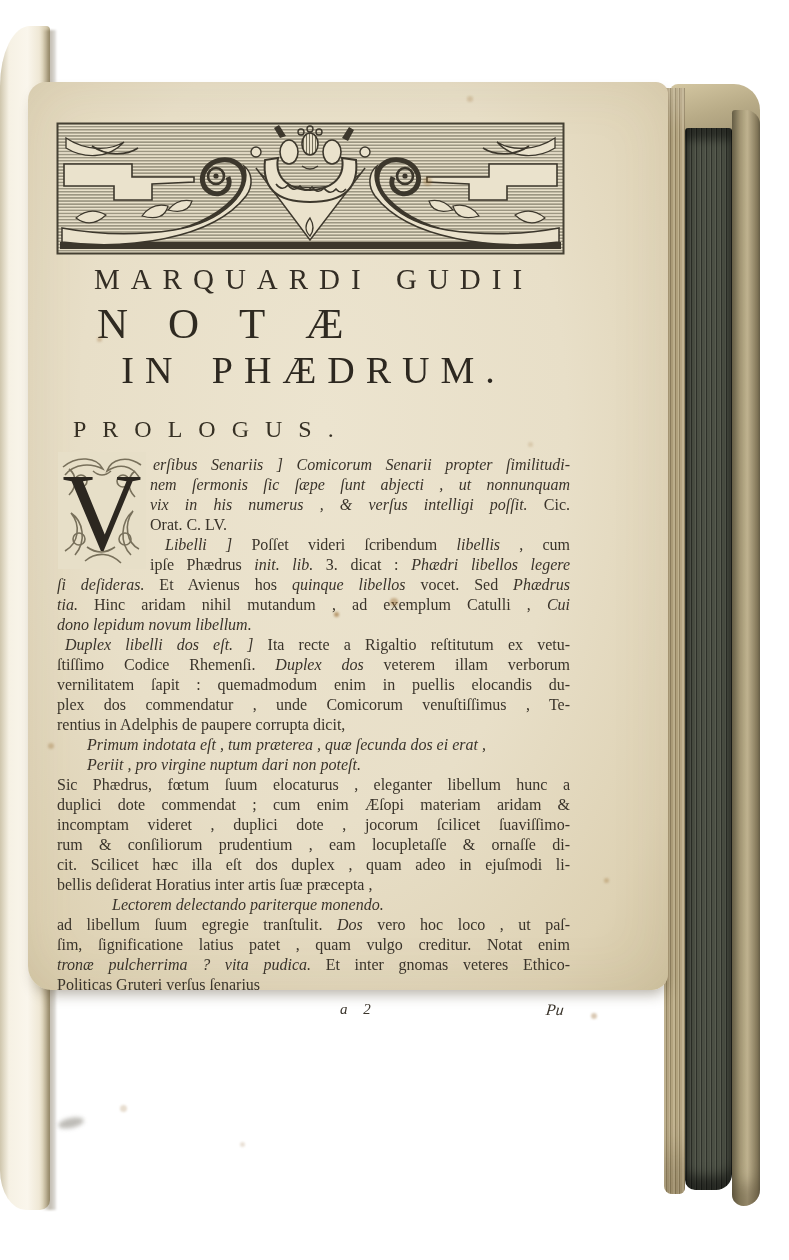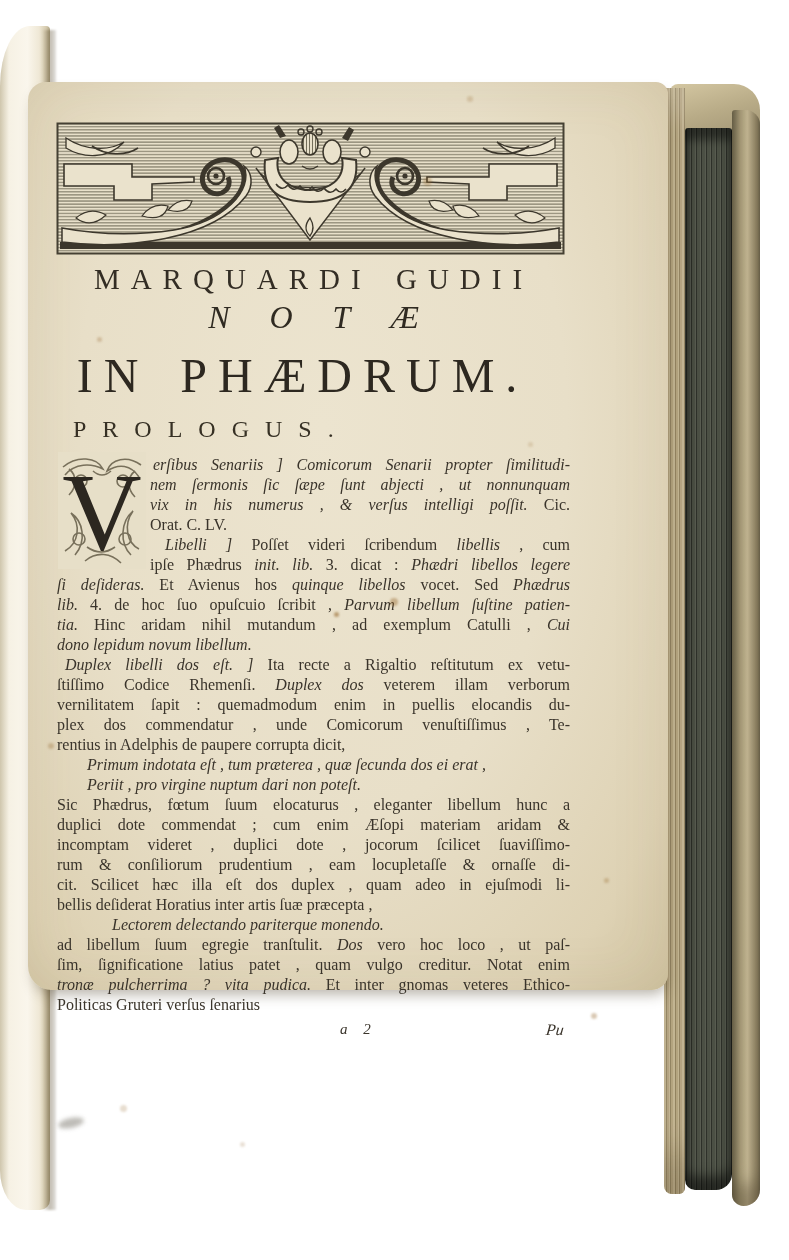--- a/index.html
+++ b/index.html
@@ -37,24 +37,24 @@
   
   .page{position:absolute;left:28px;top:82px;width:640px;height:908px;
     background:radial-gradient(ellipse at 46% 38%, #ece4cf 0%, #e8dfc8 50%, #ded2b4 84%, #d2c5a3 100%);
     border-radius:18px 12px 16px 24px;
     box-shadow:2px 8px 14px -4px rgba(70,58,32,.4), inset 0 0 60px rgba(120,100,60,.10);}
 
   .headpiece{position:absolute;left:28px;top:40px;width:509px;height:133px;}
 
   .h-author{position:absolute;left:29px;top:181px;width:513px;text-align:center;
     font-size:29px;letter-spacing:11px;word-spacing:6px;color:#332d24;white-space:nowrap;}
-  .h-notae{position:absolute;left:29px;top:217px;width:513px;text-align:center;
-    font-size:32px;letter-spacing:40px;text-indent:40px;color:#2f2a21;white-space:nowrap;font-style:italic;}
-  .h-inphaedrum{position:absolute;left:18px;top:266px;width:513px;text-align:center;
-    font-size:48px;letter-spacing:11px;word-spacing:8px;color:#2d2820;white-space:nowrap;}
+  .h-notae{position:absolute;left:29px;top:217px;width:513px;
+    font-size:43px;letter-spacing:40px;text-indent:40px;color:#2f2a21;white-space:nowrap;}
+  .h-inphaedrum{position:absolute;left:29px;top:266px;width:513px;text-align:center;
+    font-size:38px;letter-spacing:11px;word-spacing:8px;color:#2d2820;white-space:nowrap;}
   .h-prologus{position:absolute;left:29px;top:334px;width:513px;
     font-size:24px;letter-spacing:16px;text-indent:16px;color:#363024;white-space:nowrap;}
 
   .body-col{position:absolute;left:29px;top:373px;width:513px;color:#3a342b;}
   .bline{height:20px;line-height:20px;font-size:16px;white-space:nowrap;}
   .bline.j{white-space:normal;text-align:justify;text-align-last:justify;}
   .it{font-style:italic;}
   .dropcap{position:absolute;left:0px;top:-4px;width:90px;height:119px;}
 
   .footer-row{position:relative;height:22px;margin-top:6px;font-size:15px;color:#3a342b;}
@@ -152,21 +152,20 @@
       </svg>
 
       <div id="lines-host">
           <div class="bline j" style="padding-left: 96px;"><span class="it">erſibus Senariis ] </span><span class="it">Comicorum Senarii propter ſimilitudi-</span></div>
           <div class="bline j" style="padding-left: 93px;"><span class="it">nem ſermonis ſic ſæpe ſunt abjecti , ut nonnunquam</span></div>
           <div class="bline j" style="padding-left: 93px;"><span class="it">vix in his numerus , &amp; verſus intelligi poſſit. </span><span>Cic.</span></div>
           <div class="bline" style="padding-left: 93px;"><span>Orat. C. LV.</span></div>
           <div class="bline j" style="padding-left: 108px;"><span class="it">Libelli ]</span><span> Poſſet videri ſcribendum </span><span class="it">libellis</span><span> , cum</span></div>
           <div class="bline j" style="padding-left: 93px;"><span>ipſe Phædrus </span><span class="it">init. lib. </span><span>3. dicat : </span><span class="it">Phædri libellos legere</span></div>
           <div class="bline j"><span class="it">ſi deſideras. </span><span> Et Avienus hos </span><span class="it">quinque libellos </span><span>vocet.  Sed </span><span class="it">Phædrus</span></div>
-          <div class="bline j"><span class="it">lib. </span><span>4. de hoc ſuo opuſcuio ſcribit , </span><span class="it">Parvum libellum ſuſtine patien-</span></div>
           <div class="bline j"><span class="it">tia. </span><span> Hinc aridam nihil mutandum , ad exemplum Catulli , </span><span class="it">Cui</span></div>
           <div class="bline"><span class="it">dono lepidum novum libellum.</span></div>
           <div class="bline j" style="padding-left: 8px;"><span class="it">Duplex libelli dos eſt. ] </span><span> Ita recte a Rigaltio reſtitutum ex vetu-</span></div>
           <div class="bline j"><span>ſtiſſimo Codice Rhemenſi.  </span><span class="it">Duplex dos </span><span>veterem illam verborum</span></div>
           <div class="bline j"><span>vernilitatem ſapit : quemadmodum enim in puellis elocandis du-</span></div>
           <div class="bline j"><span>plex dos commendatur , unde Comicorum venuſtiſſimus , Te-</span></div>
           <div class="bline"><span>rentius in Adelphis de paupere corrupta dicit,</span></div>
           <div class="bline" style="padding-left: 30px;"><span class="it">Primum indotata eſt ,  tum præterea ,  quæ ſecunda dos ei erat ,</span></div>
           <div class="bline" style="padding-left: 30px;"><span class="it">Periit ,  pro virgine nuptum dari non poteſt.</span></div>
           <div class="bline j"><span>Sic Phædrus, fœtum ſuum elocaturus ,  eleganter libellum hunc a</span></div>

